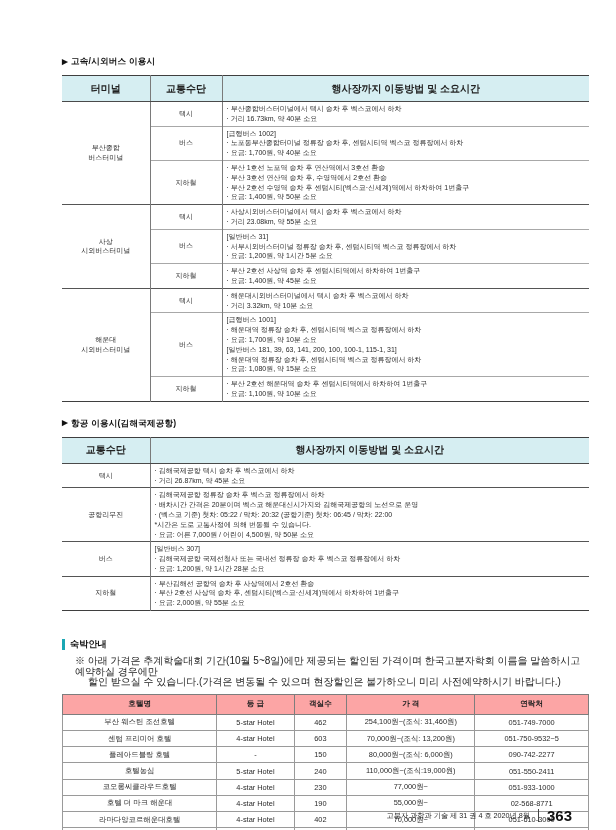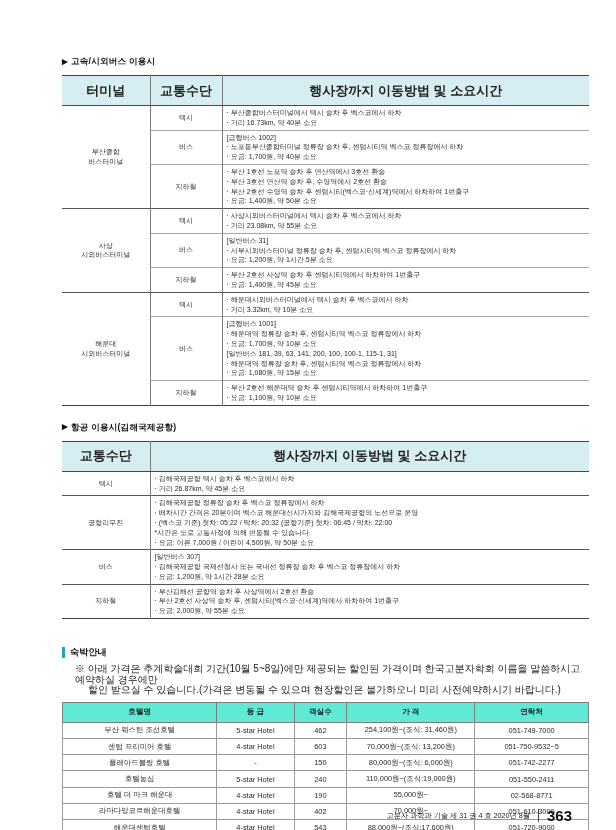--- a/index.html
+++ b/index.html
@@ -12,21 +12,21 @@
 
   
   .sec-title { margin-top:56px; margin-bottom:7px; font-size:8.6px; font-weight:bold; color:#111; letter-spacing:0.2px; }
   .sec-title .tri { font-size:7.5px; margin-right:3px; position:relative; top:-0.5px; }
   .sec-title2 { margin-top:16px; }
 
   
   table { border-collapse:collapse; width:100%; table-layout:fixed; }
   .transport { border-top:1.5px solid #3f3f3f; border-bottom:1.5px solid #3f3f3f; }
   .transport th {
-    background:#d6eef2; font-size:13px; font-weight:bold; color:#222;
+    background:#d6eef2; font-size:10px; font-weight:bold; color:#222;
     padding:5.5px 2px; border-bottom:1px solid #4a4a4a; text-align:center;
   }
   .transport td { font-size:7px; color:#2a2a2a; padding:2px 4px; vertical-align:middle; }
   .transport .line { line-height:9.8px; white-space:nowrap; }
   .c-term  { width:88px; text-align:center; }
   .c-mode  { width:72px; text-align:center; border-left:0.6px solid #7a7a7a; border-right:0.6px solid #7a7a7a; }
   .transport th.c-mode, .transport th.c-term { border-right:0.6px solid #7a7a7a; border-left:none; }
   .transport th.c-desc { border-left:none; }
   .c-desc  { text-align:left; }
   tr.sub td { border-top:0.6px solid #a8a8a8; }
@@ -34,21 +34,21 @@
 
   
   .lodge-title { margin-top:27px; display:flex; align-items:center; }
   .lodge-bar { width:3px; height:11px; margin-right:5px; }
   .lodge-text { font-size:9.2px; font-weight:bold; color:#111; }
   .note { margin-top:5px; font-size:10px; line-height:10.6px; color:#222;margin-left:13px; }
   .note .n2 { padding-left:13px; }
 
   .hotels { margin-top:6px; border-top:1.5px solid #3f3f3f; border-bottom:1.5px solid #3f3f3f; }
   .hotels th {
-    background:#5eead4; font-size:7.6px; font-weight:bold; color:#222;
+    background:#fca5a5; font-size:7.6px; font-weight:bold; color:#222;
     padding:4.5px 2px; border:0.6px solid #7d7d7d; text-align:center;
   }
   .hotels td {
     font-size:7.4px; color:#2a2a2a; padding:2.6px 2px; border:0.6px solid #9a9a9a;
     text-align:center; white-space:nowrap; overflow:hidden;
   }
   .hotels tr.hr-grp td { border-top:1.1px solid #555;margin-left:35px; }
   .h-name { width:152px; }
 
   
@@ -261,30 +261,37 @@
           <td>4-star Hotel</td>
           <td>603</td>
           <td>70,000원~(조식: 13,200원)</td>
           <td>051-750-9532~5</td>
         </tr>
         <tr>
           <td>플레아드블랑 호텔</td>
           <td>-</td>
           <td>150</td>
           <td>80,000원~(조식: 6,000원)</td>
-          <td>051-742-2277</td>
+          <td>090-742-2277</td>
         </tr>
         <tr class="hr-grp">
           <td>호텔농심</td>
           <td>5-star Hotel</td>
           <td>240</td>
           <td>110,000원~(조식:19,000원)</td>
           <td>051-550-2411</td>
         </tr>
         <tr>
+          <td>코오롱씨클라우드호텔</td>
+          <td>4-star Hotel</td>
+          <td>230</td>
+          <td>77,000원~</td>
+          <td>051-933-1000</td>
+        </tr>
+        <tr>
           <td>호텔 더 마크 해운대</td>
           <td>4-star Hotel</td>
           <td>190</td>
           <td>55,000원~</td>
           <td>02-568-8771</td>
         </tr>
         <tr>
           <td>라마다앙코르해운대호텔</td>
           <td>4-star Hotel</td>
           <td>402</td>

